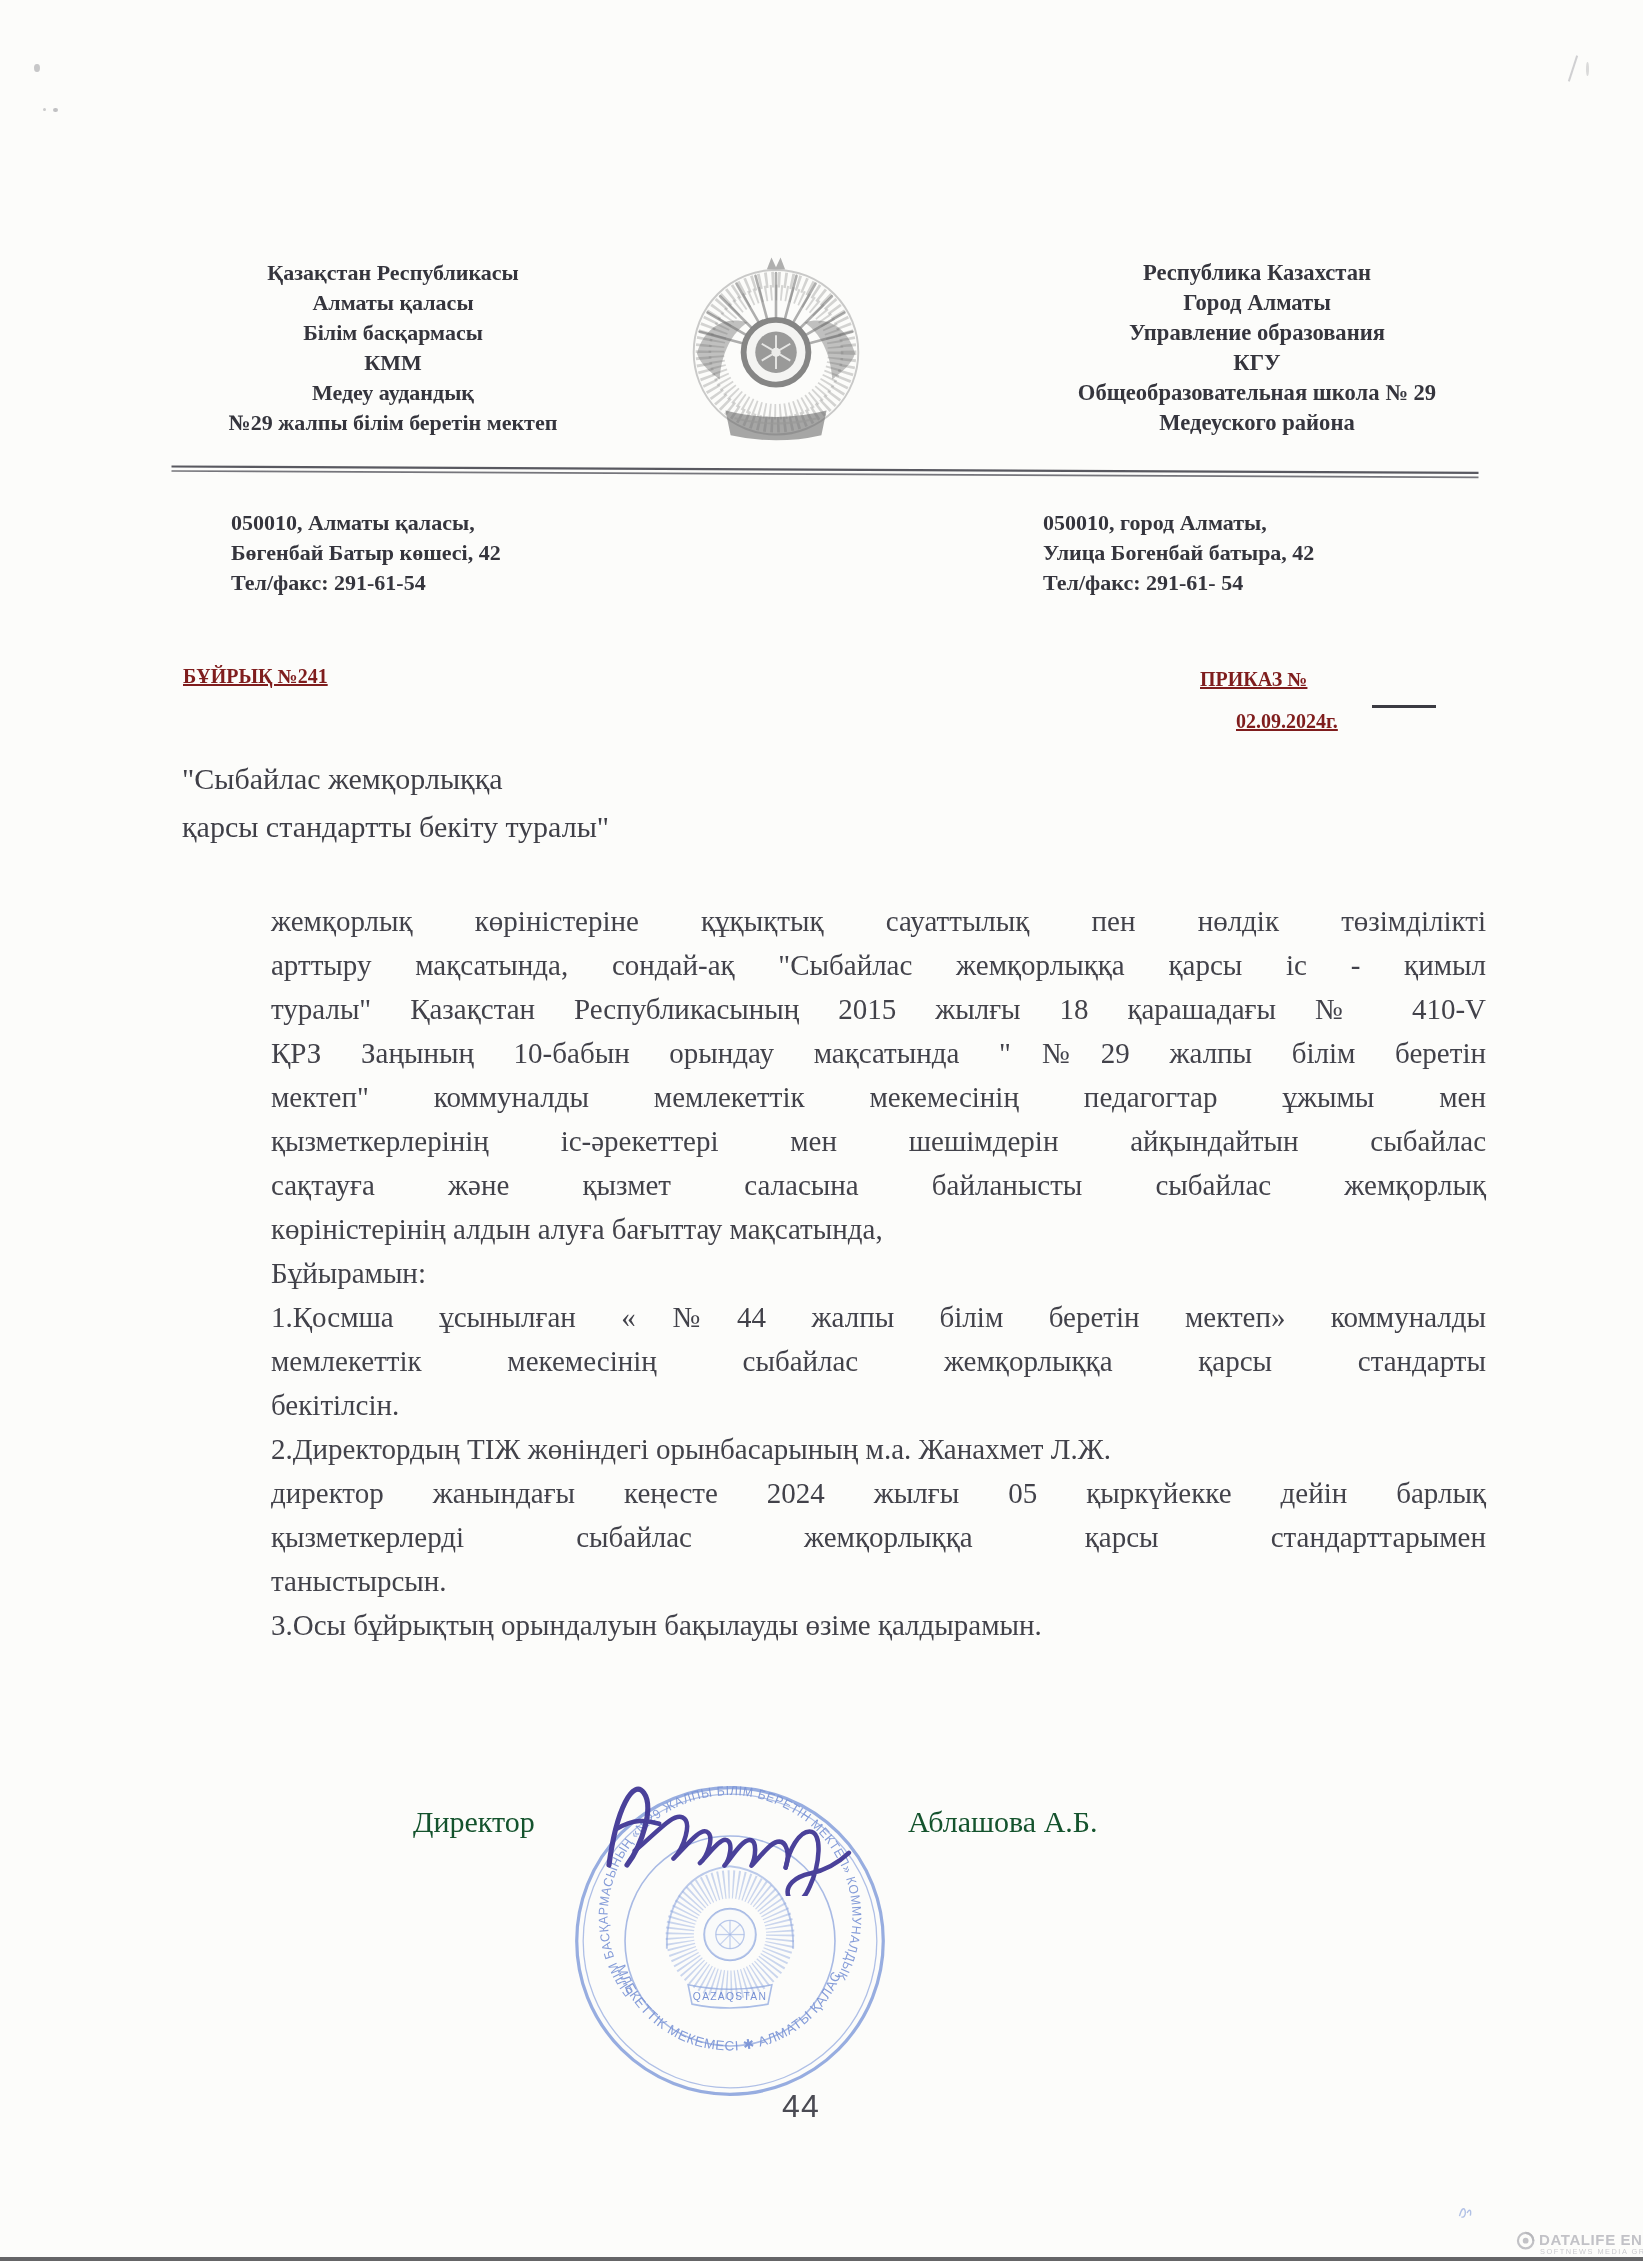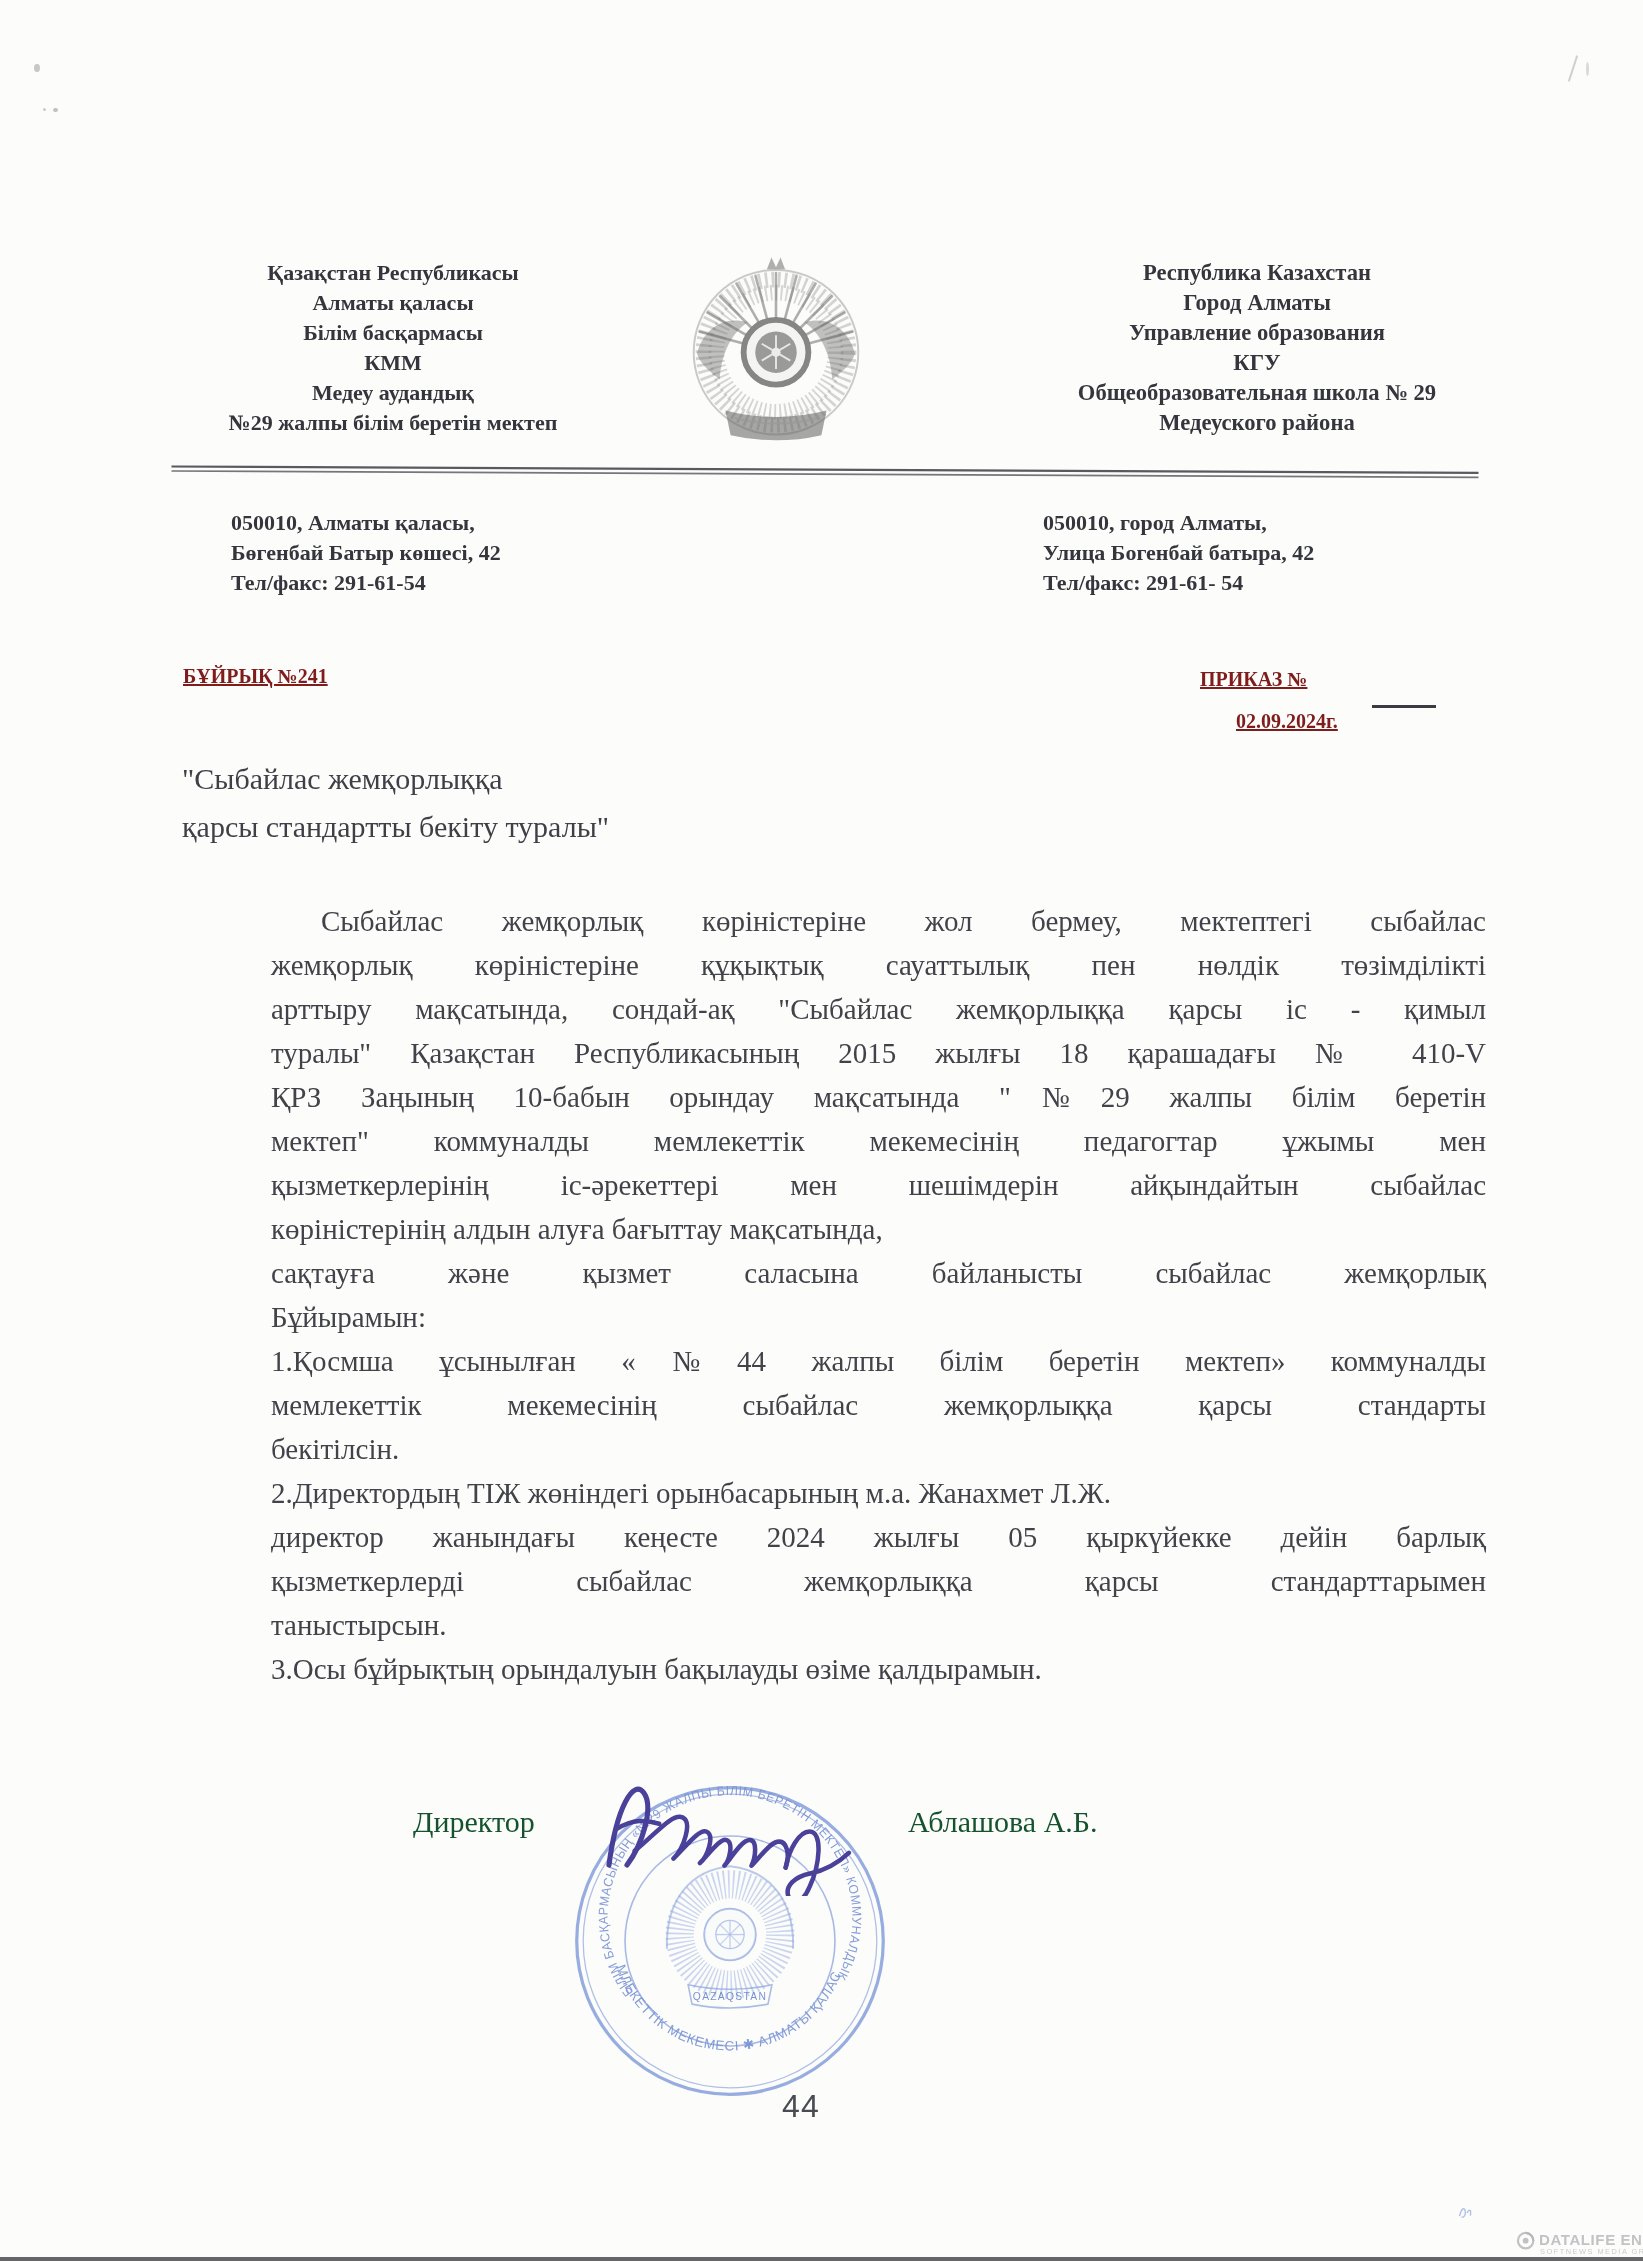--- a/index.html
+++ b/index.html
@@ -126,29 +126,28 @@
   <div class="abs ord" style="left:1200px; top:668px;">ПРИКАЗ №</div>
   <div class="abs blankline" style="left:1372px; top:705px; width:64px;"></div>
   <div class="abs ord" style="left:1236px; top:710px;">02.09.2024г.</div>
 
   <div class="abs subject" style="left:182px; top:755px;">
     <div>"Сыбайлас жемқорлыққа</div>
     <div>қарсы стандартты бекіту туралы"</div>
   </div>
 
   <div class="abs body" style="left:271px; top:901px;">
-    <div class="bline fill indent">Сыбайлас жемқорлық көріністеріне жол бермеу, мектептегі сыбайлас</div>
     <div class="bline fill">жемқорлық көріністеріне құқықтық сауаттылық пен нөлдік төзімділікті</div>
     <div class="bline fill">арттыру мақсатында, сондай-ақ "Сыбайлас жемқорлыққа қарсы іс - қимыл</div>
     <div class="bline fill">туралы" Қазақстан Республикасының 2015 жылғы 18 қарашадағы № 410-V</div>
     <div class="bline fill">ҚРЗ Заңының 10-бабын орындау мақсатында "№29 жалпы білім беретін</div>
     <div class="bline fill">мектеп" коммуналды мемлекеттік мекемесінің  педагогтар ұжымы  мен</div>
     <div class="bline fill">қызметкерлерінің іс-әрекеттері мен шешімдерін айқындайтын сыбайлас</div>
+    <div class="bline fill">сақтауға және қызмет саласына байланысты сыбайлас жемқорлық</div>
     <div class="bline">көріністерінің алдын алуға бағыттау мақсатында,</div>
-    <div class="bline fill">сақтауға және қызмет саласына байланысты сыбайлас жемқорлық</div>
     <div class="bline">Бұйырамын:</div>
     <div class="bline fill">1.Қосмша  ұсынылған   «№44 жалпы білім беретін мектеп» коммуналды</div>
     <div class="bline fill">мемлекеттік мекемесінің  сыбайлас жемқорлыққа қарсы стандарты</div>
     <div class="bline">бекітілсін.</div>
     <div class="bline">2.Директордың ТІЖ жөніндегі орынбасарының м.а. Жанахмет Л.Ж.</div>
     <div class="bline fill">директор жанындағы кеңесте 2024 жылғы 05 қыркүйекке дейін барлық</div>
     <div class="bline fill">қызметкерлерді сыбайлас жемқорлыққа қарсы стандарттарымен</div>
     <div class="bline">таныстырсын.</div>
     <div class="bline">3.Осы бұйрықтың орындалуын бақылауды өзіме қалдырамын.</div>
   </div>

